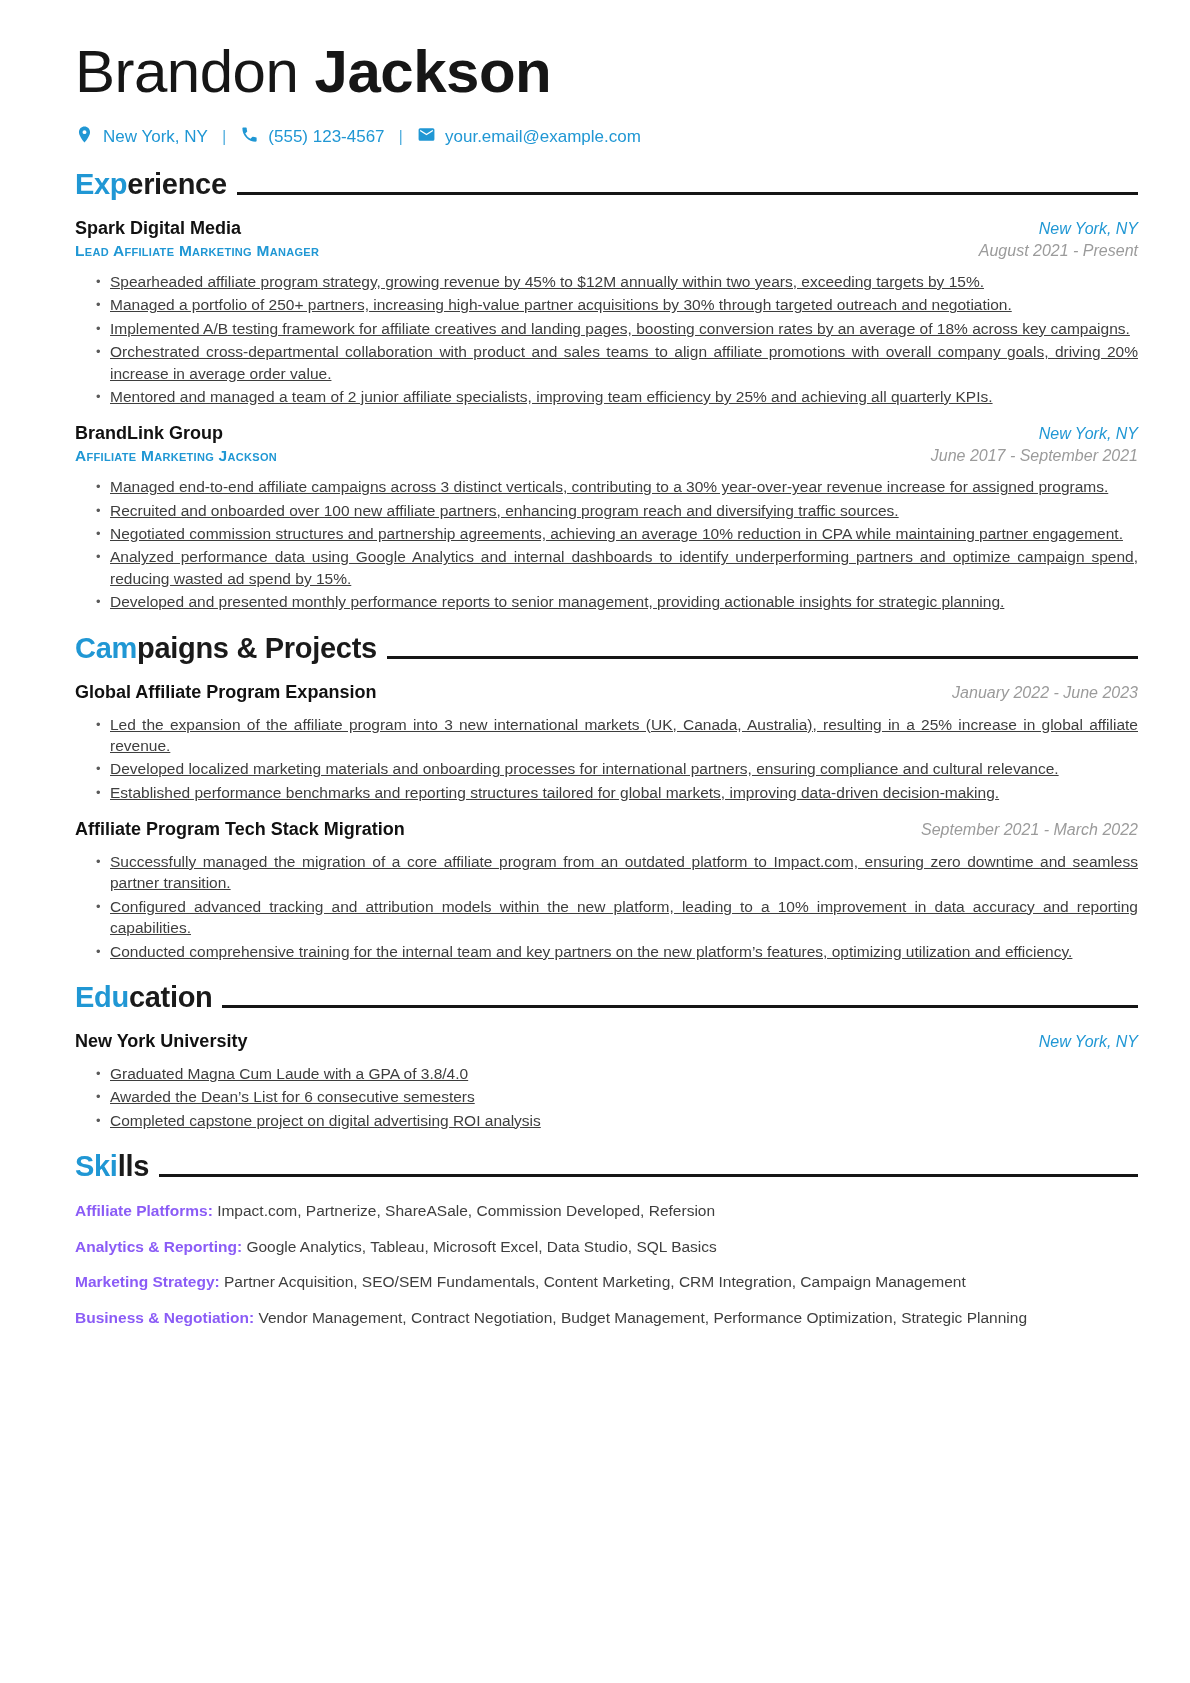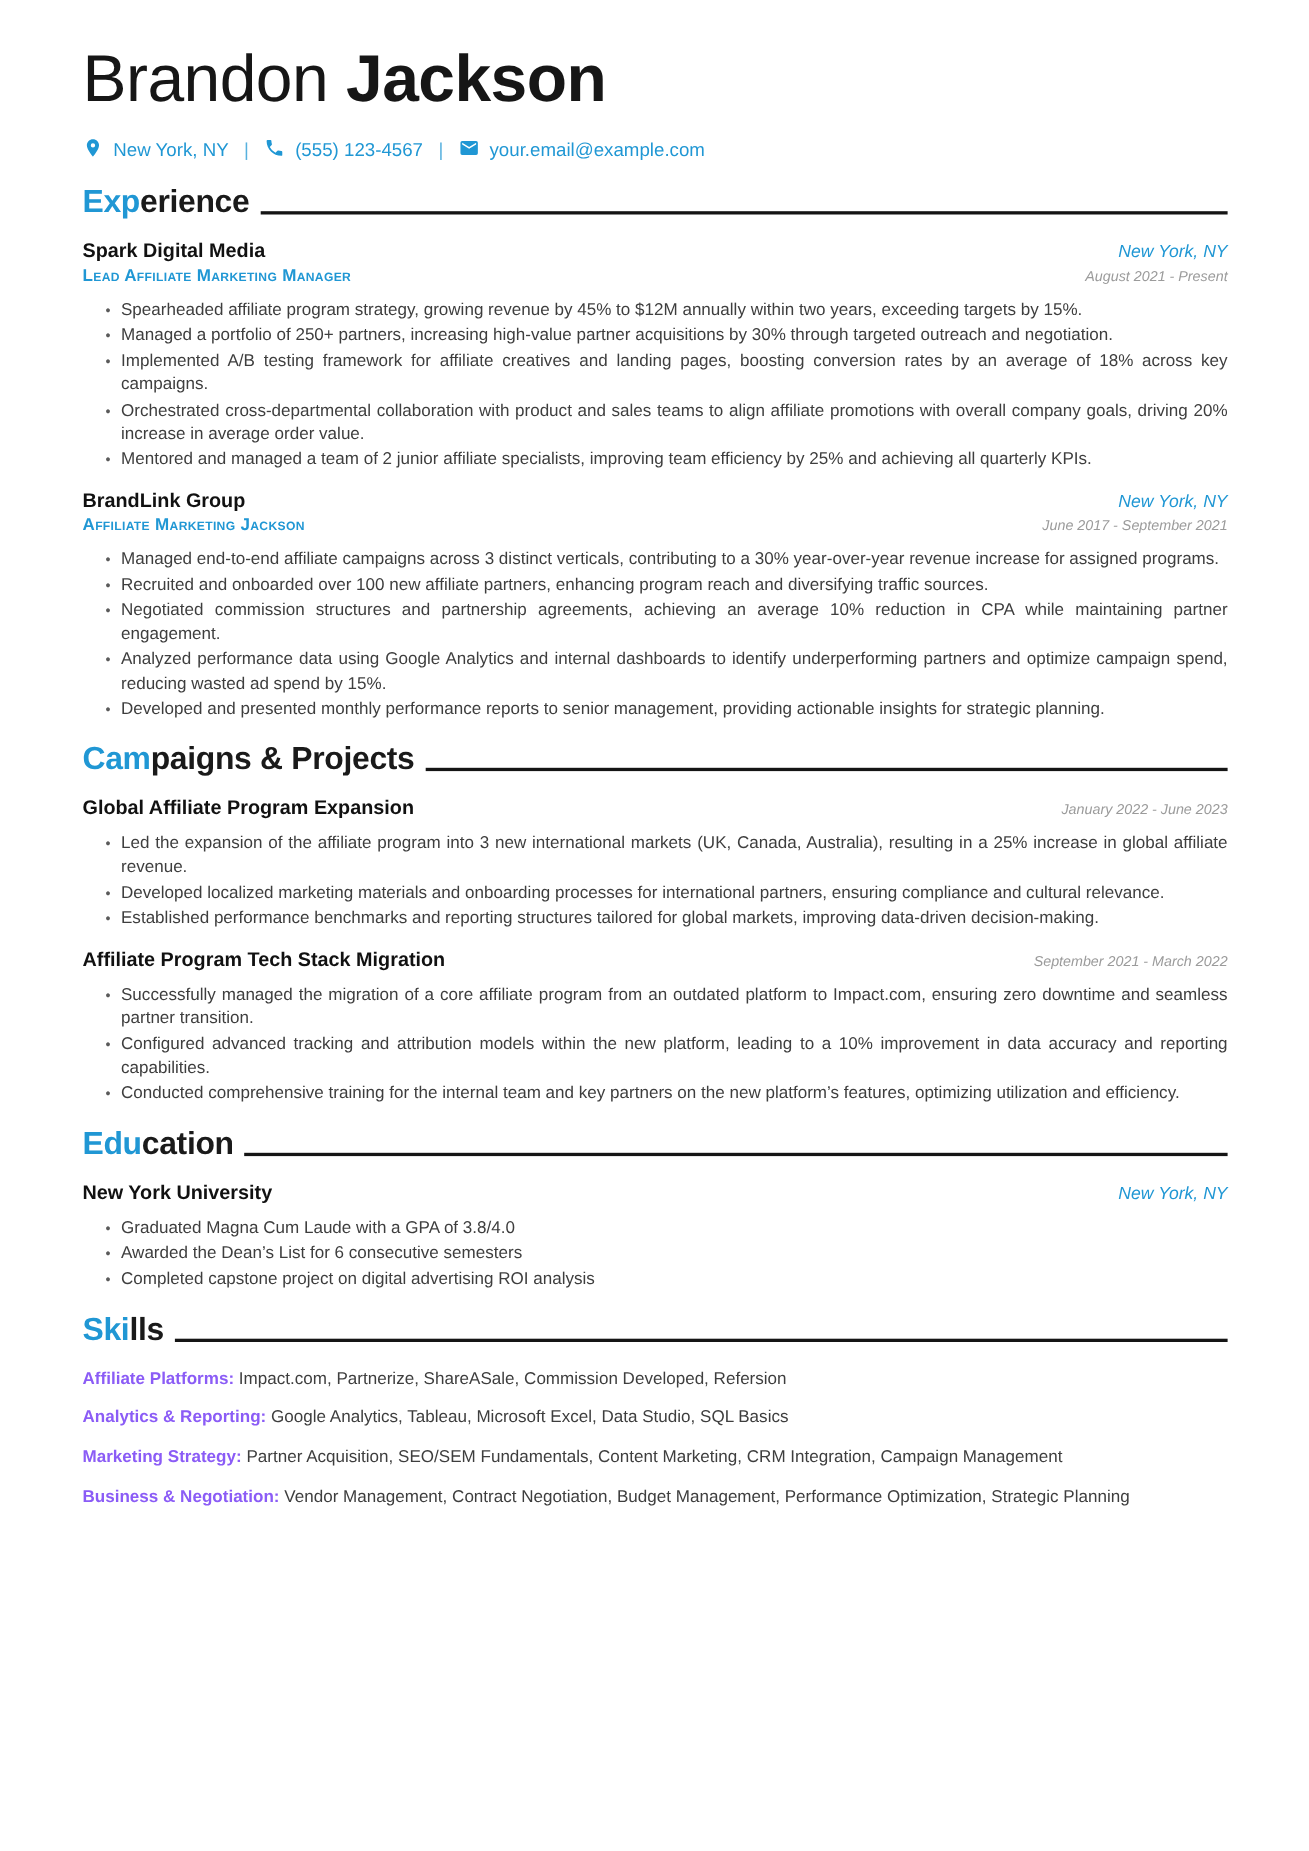--- a/index.html
+++ b/index.html
@@ -7,21 +7,21 @@
   body {
     width: 1190px;
     min-height: 1683px;
     font-family: "Liberation Sans", sans-serif;
     color: #3e3e3e;
     position: relative;
   }
   .page {
     width: 1190px;
     min-height: 1683px;
-    padding: 40px 74px 40px 75px;
+    padding: 40px 52px 40px 75px;
     background: #fff;
   }
   
   .name {
     font-size: 60px;
     line-height: 1.05;
     color: #161616;
     letter-spacing: -0.5px;
   }
   .name .first { font-weight: 400; }
@@ -82,36 +82,37 @@
   }
   .position {
     margin-top: 3px;
     font-size: 15.5px;
     font-weight: 600;
     font-variant: small-caps;
     letter-spacing: 0.3px;
     color: var(--accent);
   }
   .dates {
-    font-size: 13px;
+    font-size: 16px;
     font-style: italic;
     color: var(--datecol);
   }
   ul.bullets {
     list-style: none;
     margin-top: 11px;
     padding-left: 35px;
   }
   ul.bullets li {
     position: relative;
     font-size: 15.5px;
     line-height: 1.38;
     text-align: justify;
     color: #3e3e3e;
     margin-bottom: 2px;
+    text-decoration: underline;
   }
   ul.bullets li::before {
     content: "•";
     position: absolute;
     left: -14px;
     top: 0;
     color: #5a5a5a;
     font-size: 13px;
     line-height: 1.65;
   }

